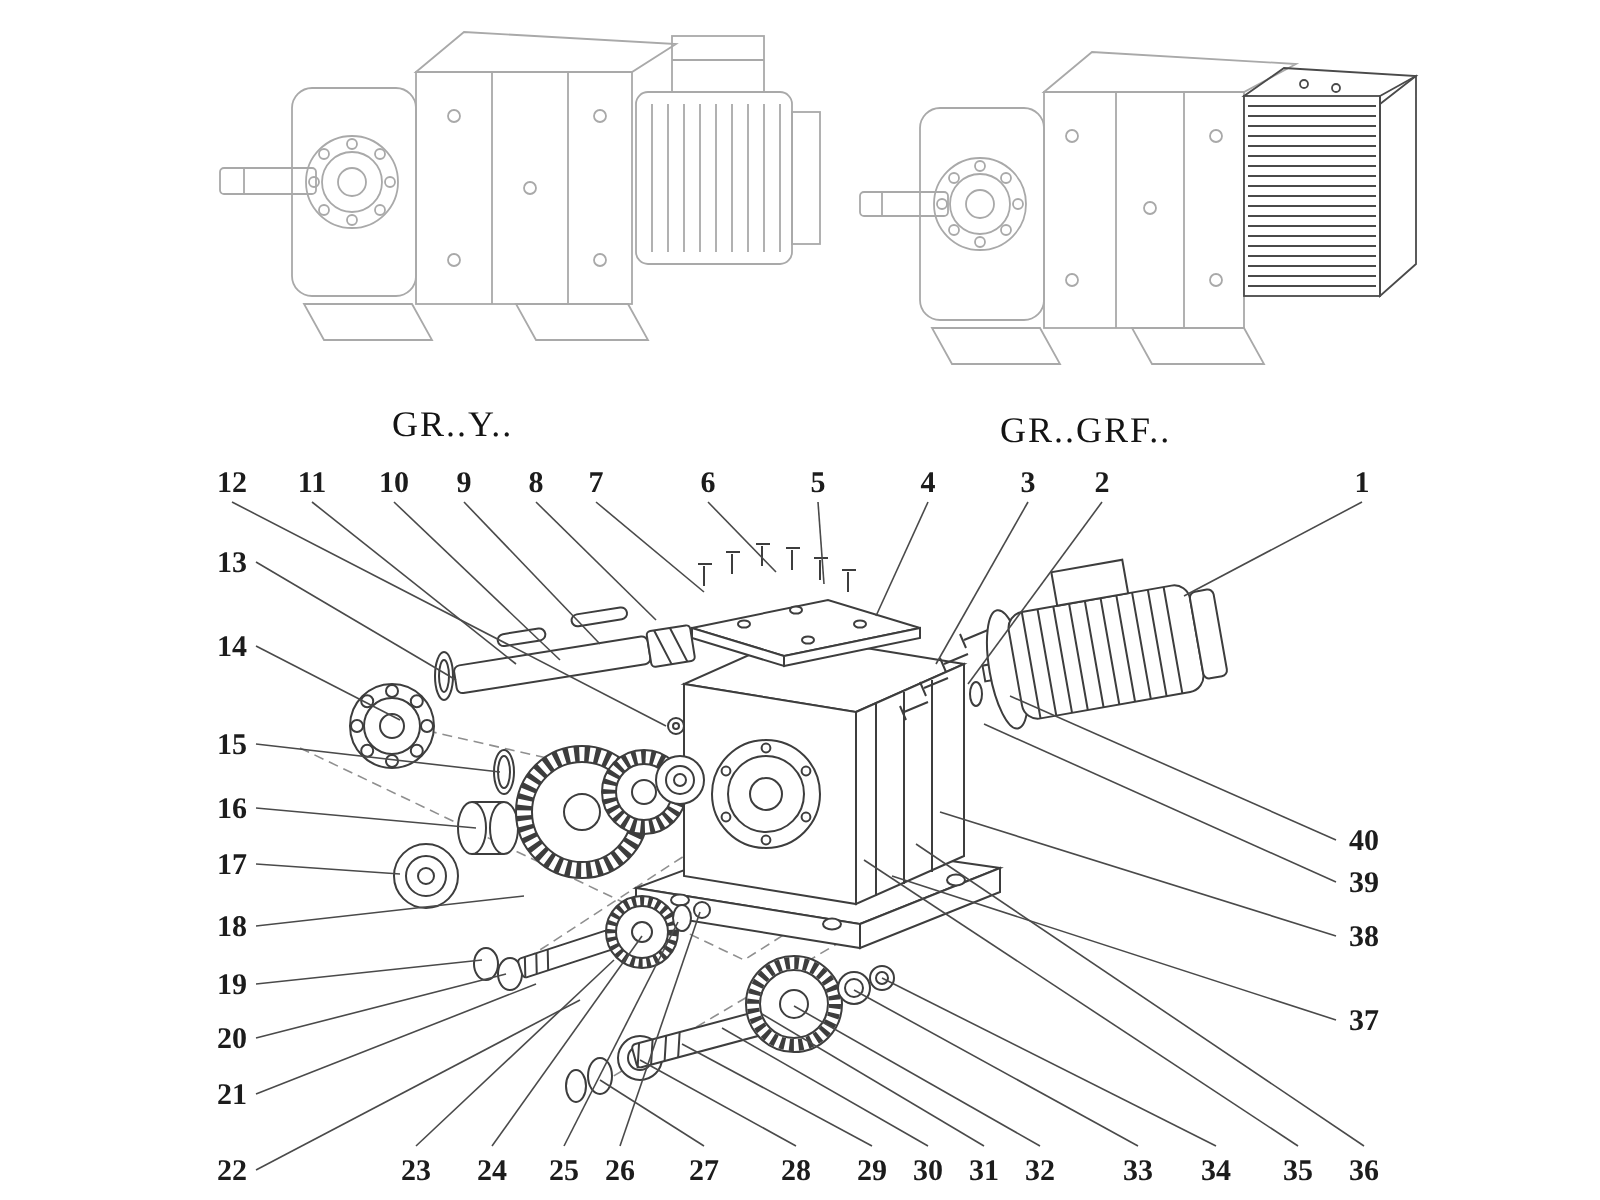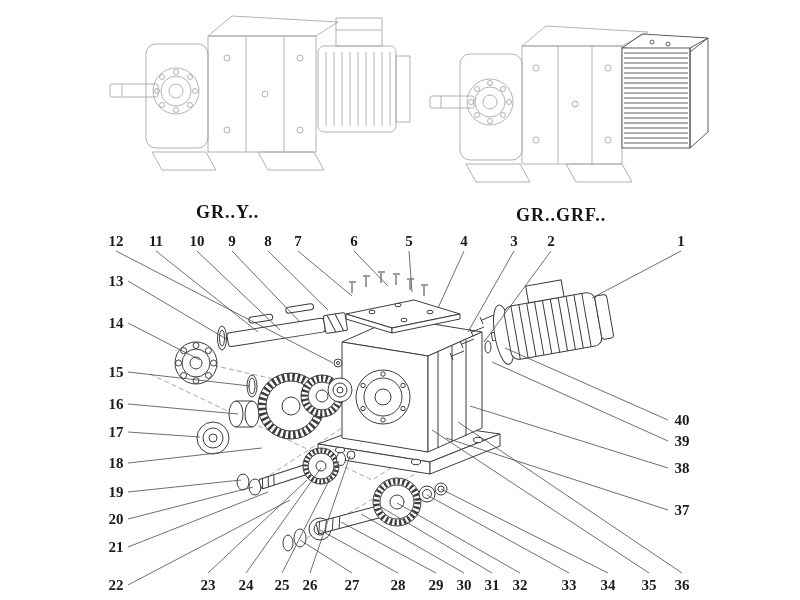--- a/index.html
+++ b/index.html
@@ -1,18 +1,18 @@
 <!DOCTYPE html>
 <html><head>
 <meta charset="utf-8">
 <style>
   html,body{margin:0;padding:0;background:#fff;width:800px;height:600px;overflow:hidden}
   .page{position:relative;width:800px;height:600px;font-family:"Liberation Serif",serif;background:#fff}
   svg.canvas{position:absolute;left:0;top:0}
-  .variant-label{position:absolute;font-weight:700;font-size:18px;letter-spacing:1px;color:#141414}
+  .variant-label{position:absolute;font-weight:400;font-size:18px;letter-spacing:1px;color:#141414}
   
   .alight,.alight *{fill:none;stroke:#a9a9a9;stroke-width:.9}
   .adark,.adark *{fill:none;stroke:#4a4a4a;stroke-width:.9}
   .ln,.ln *{fill:#fff;stroke:#3d3d3d;stroke-width:1}
   .lnf,.lnf *{fill:none;stroke:#3d3d3d;stroke-width:1}
   .dash{fill:none;stroke:#8f8f8f;stroke-width:.8;stroke-dasharray:5 3}
   .leader{stroke:#4a4a4a;stroke-width:.8}
   .callout{font-family:"Liberation Serif",serif;font-weight:600;font-size:15px;fill:#1c1c1c}
 </style>
 </head>
@@ -337,15 +337,15 @@
         <line x1="668" y1="441" x2="492" y2="362" class="leader"></line>
         <text x="682" y="446" text-anchor="middle" class="callout">39</text>
         <line x1="668" y1="468" x2="470" y2="406" class="leader"></line>
         <text x="682" y="473" text-anchor="middle" class="callout">38</text>
         <line x1="668" y1="510" x2="446" y2="438" class="leader"></line>
         <text x="682" y="515" text-anchor="middle" class="callout">37</text>
       </g>
   </svg>
 
   <div class="variant-label" style="left:196px;top:202px">GR..Y..</div>
-  <div class="variant-label" style="left:516px;top:205px">GR..GRF..</div>
+  <div class="variant-label" style="left:500px;top:205px">GR..GRF..</div>
 
 </div>
 
 </body></html>

